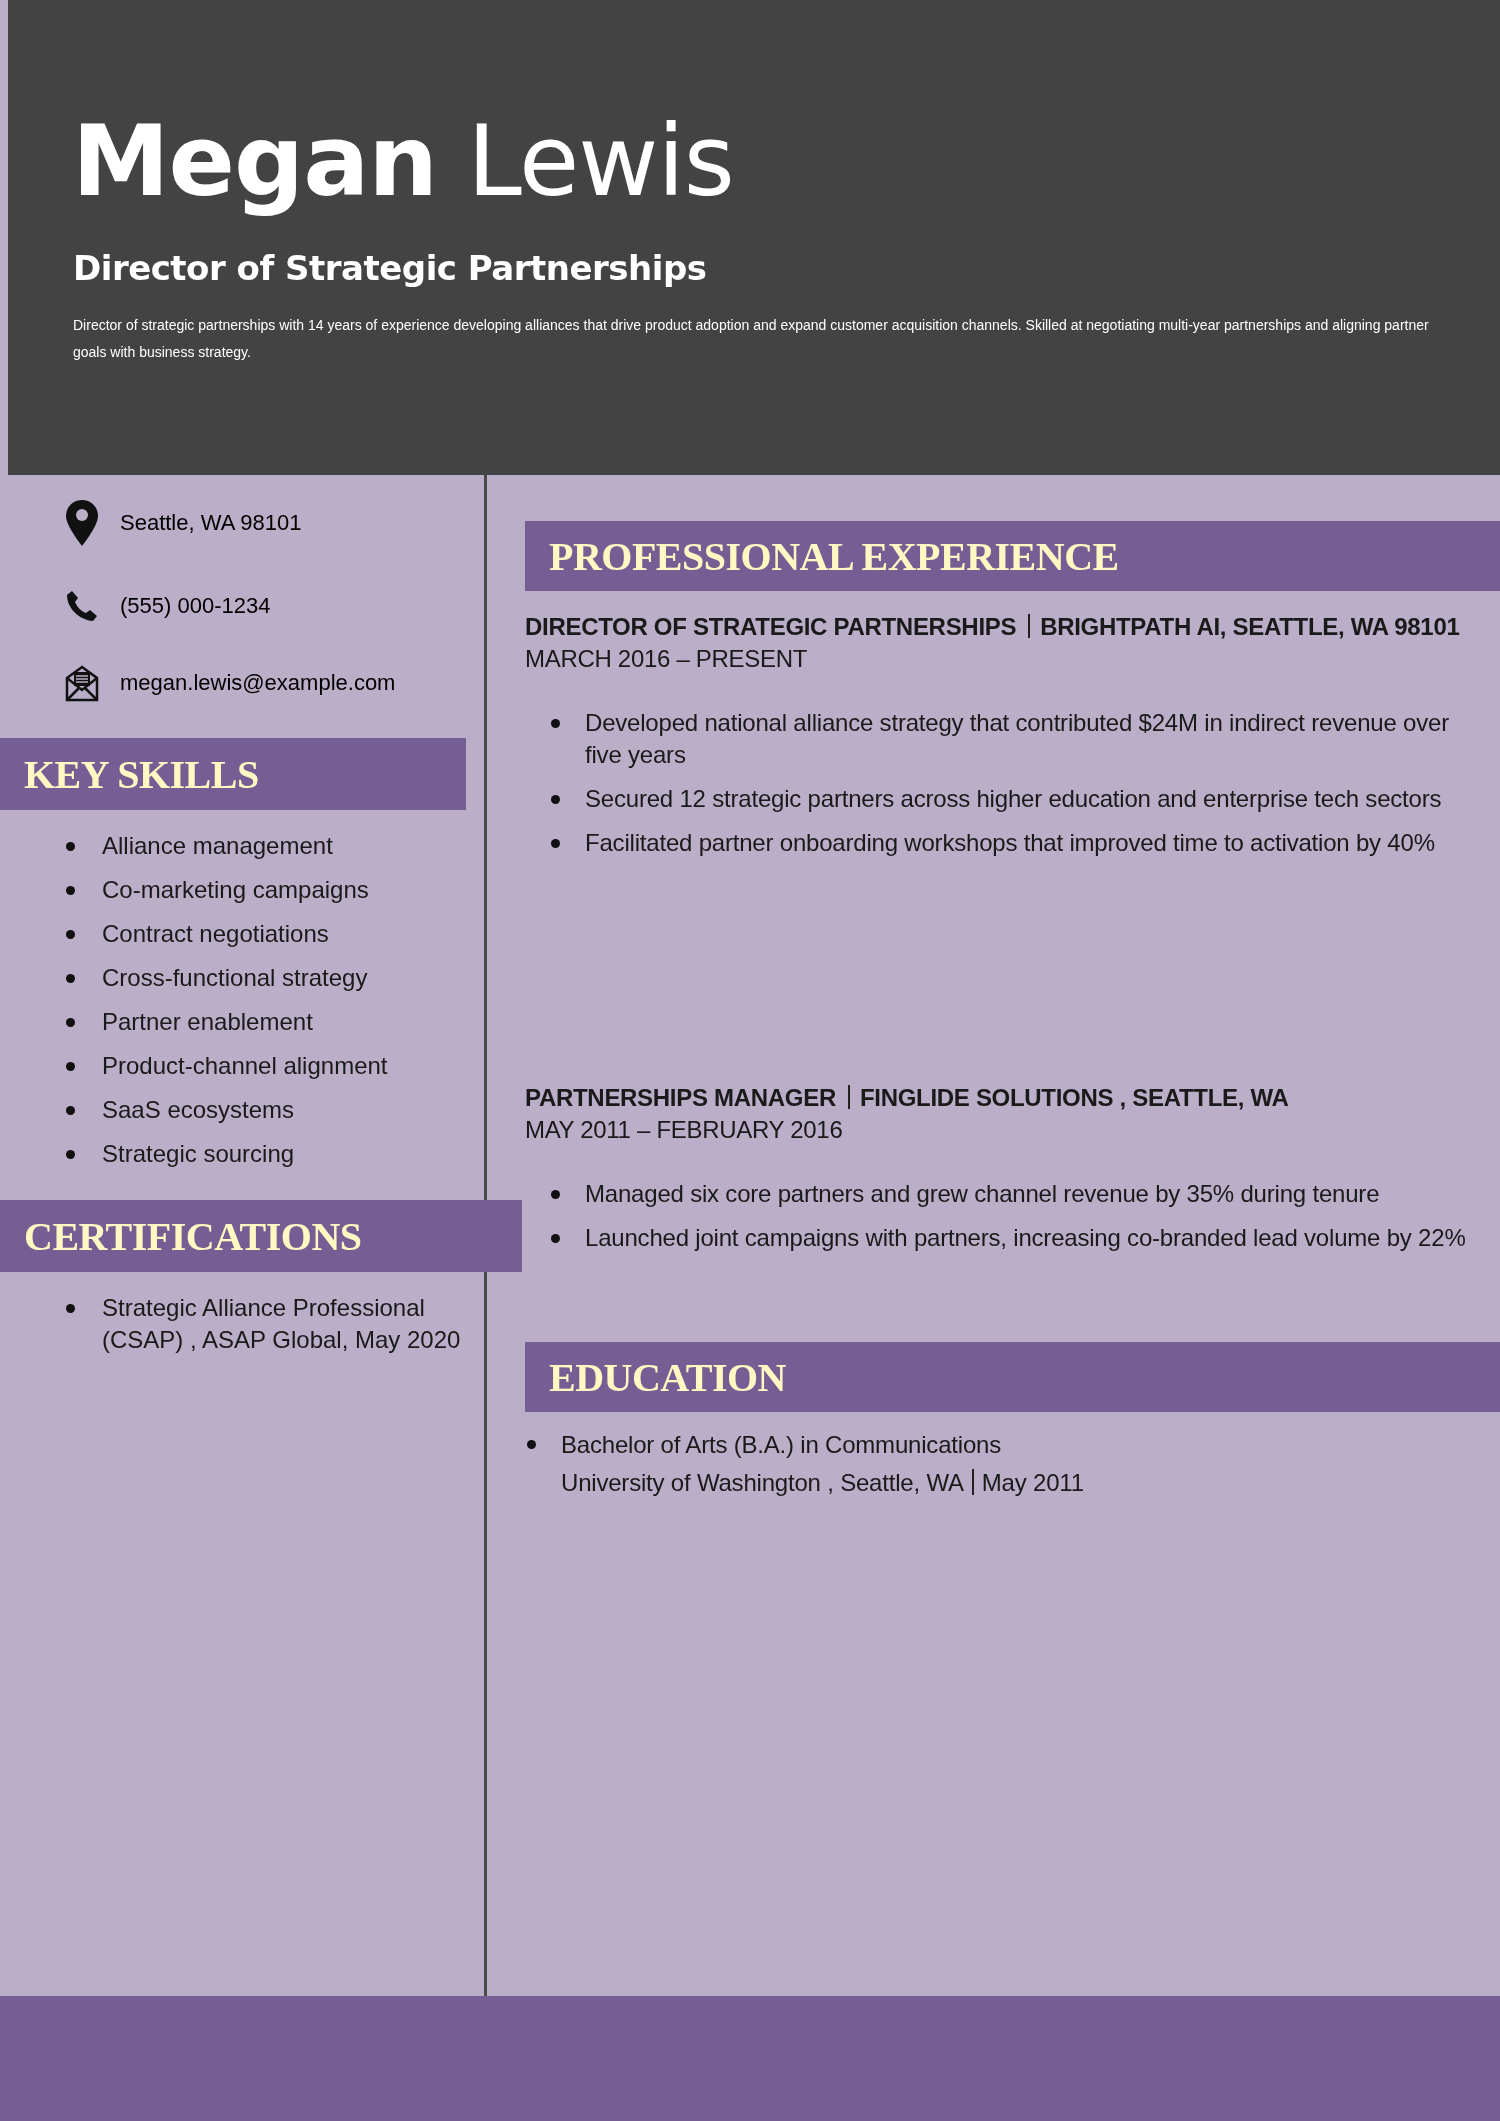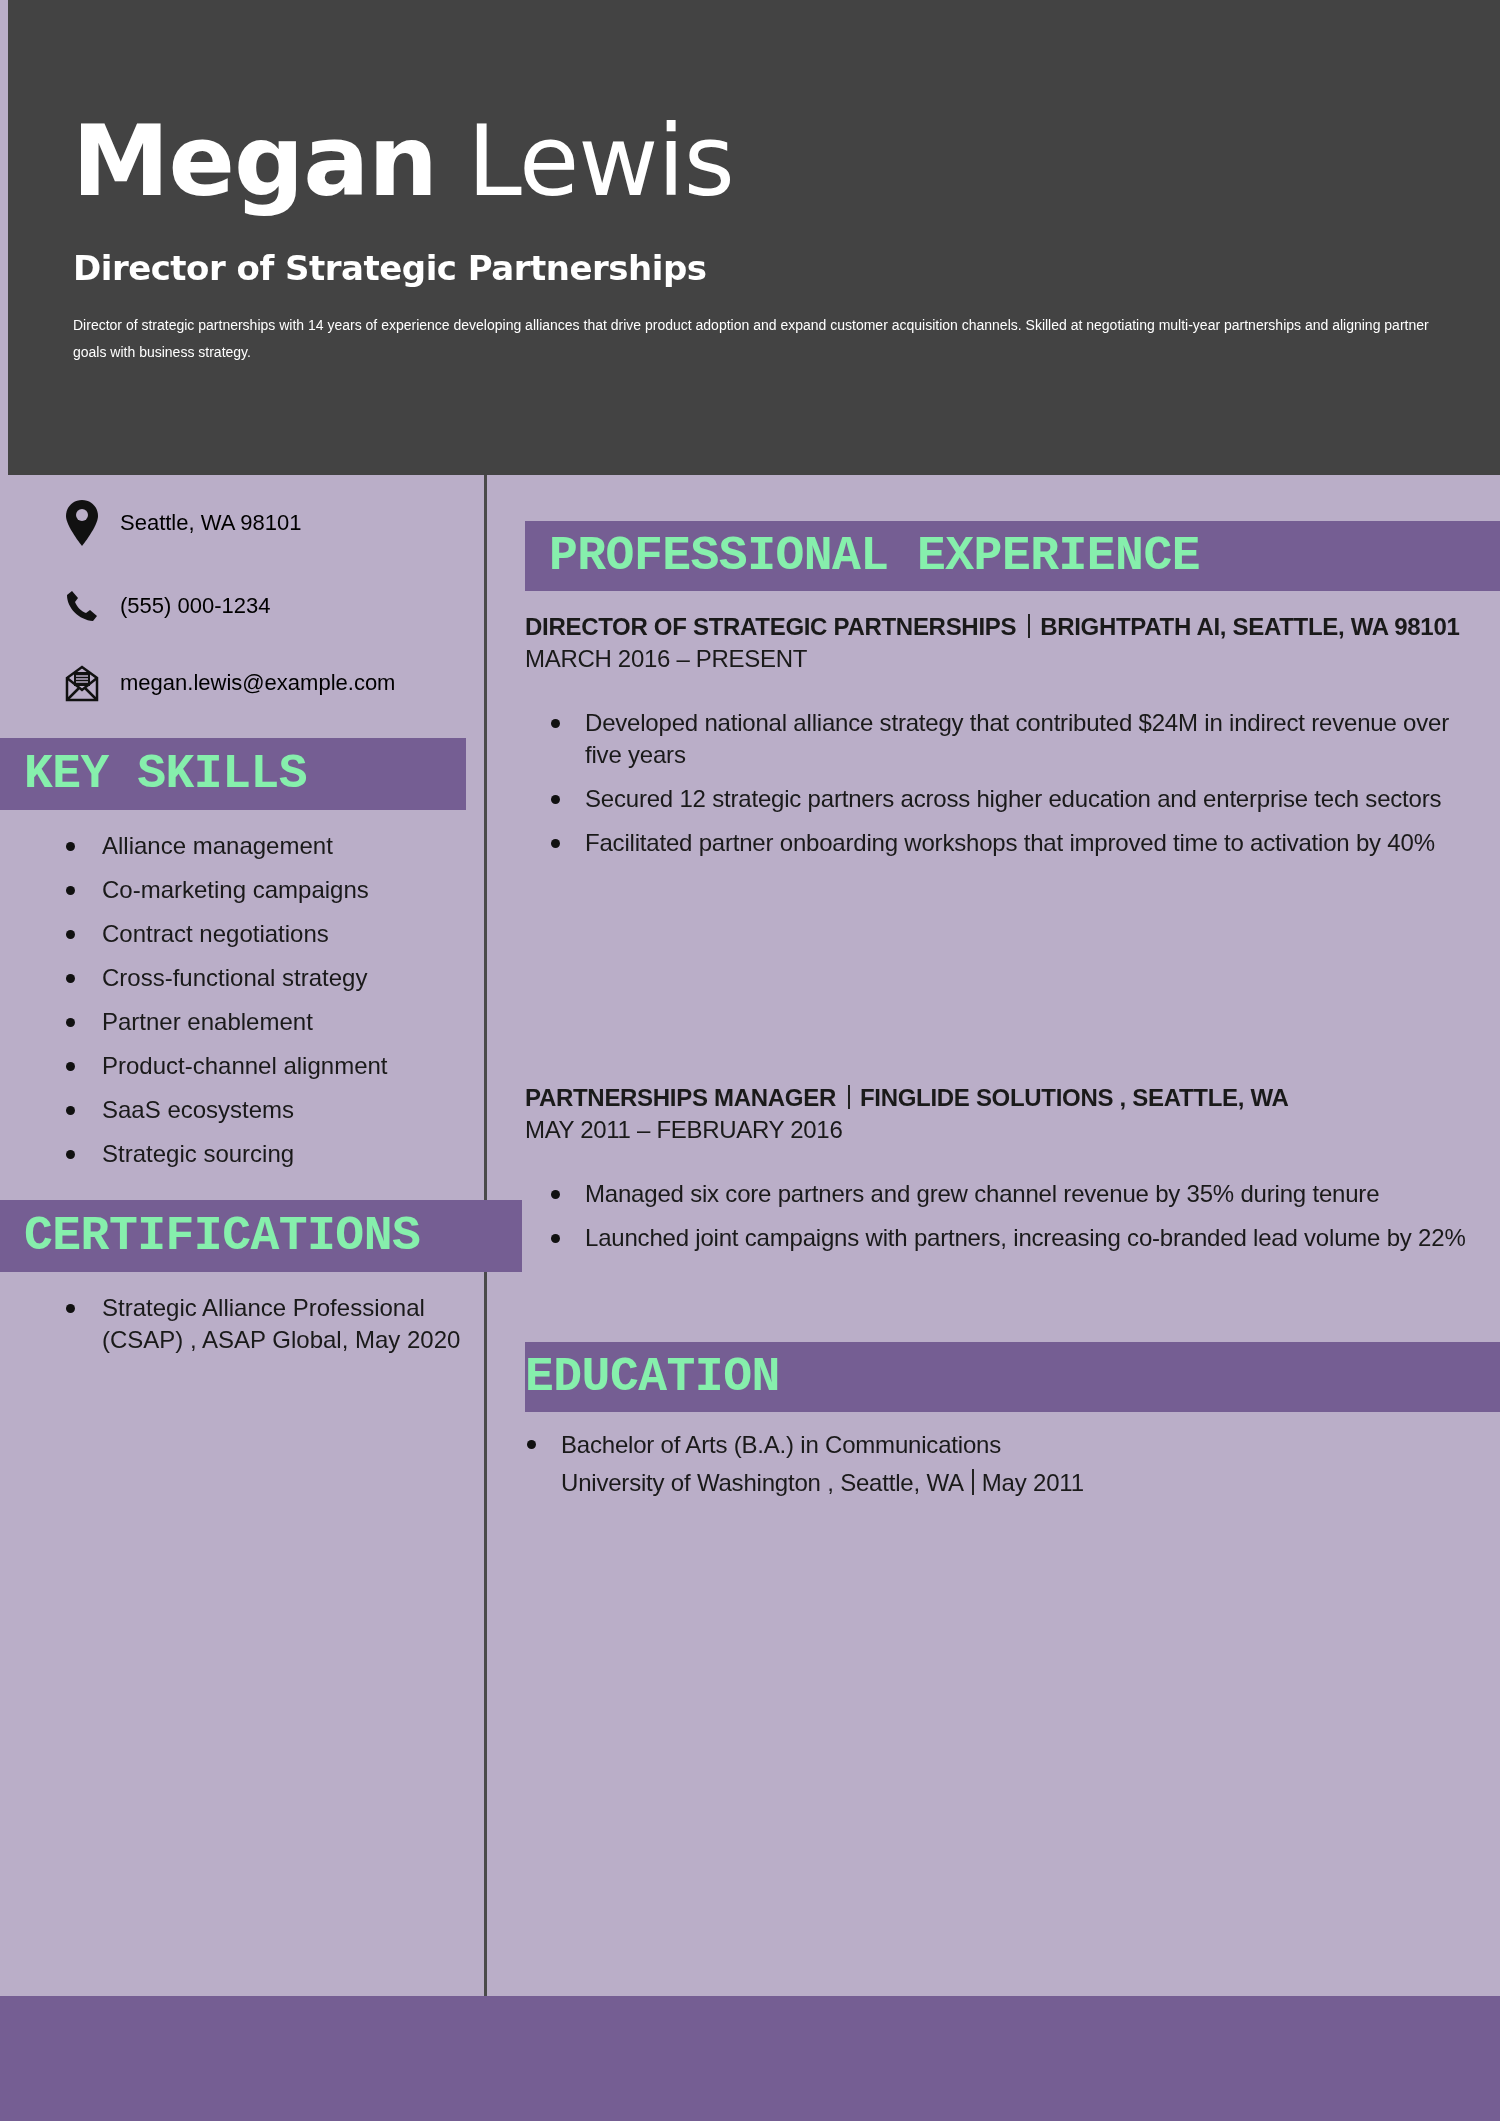--- a/index.html
+++ b/index.html
@@ -7,21 +7,21 @@
   .header { position:absolute; left:8px; top:0; width:1500px; height:475px; background:#434343; color:#fff; }
   .name { position:absolute; left:64px; top:112px; font-family:"DejaVu Sans", sans-serif; font-size:98px; line-height:1; letter-spacing:-1px; }
   .name .first { font-weight:bold; }
   .name .last { font-weight:normal; }
   .title { position:absolute; left:65px; top:248px; font-family:"DejaVu Sans", sans-serif; font-weight:bold; font-size:34px; letter-spacing:-0.5px; }
   .summary { position:absolute; left:65px; top:312px; width:1380px; font-size:14px; line-height:27px; }
   .divider { position:absolute; left:484px; top:475px; width:3px; height:1646px; background:#4a4a4a; }
   .footer { position:absolute; left:0; top:1996px; width:1500px; height:125px; background:#755e93; }
   .contact { position:absolute; left:64px; display:flex; align-items:center; font-size:22px; color:#000000; }
   .contact .icon { width:36px; height:36px; display:inline-flex; align-items:center; justify-content:center; margin-right:20px; }
-  .sec-head { position:absolute; background:#755e93; color:#86efac; font-family:Liberation Mono, monospace; font-weight:bold; font-size:48px; box-sizing:border-box; display:flex; align-items:center; letter-spacing:-0.5px; }
+  .sec-head { position:absolute; background:#755e93; color:#fef9c3; font-family:Liberation Serif, serif; font-weight:bold; font-size:40px; box-sizing:border-box; display:flex; align-items:center; letter-spacing:-0.5px; }
   .left-list { position:absolute; left:64px; margin:0; padding:0; list-style:none; font-size:24px; }
   .left-list li { position:relative; padding-left:38px; line-height:32px; margin-bottom:12px; }
   .left-list li::before { content:""; position:absolute; left:2px; top:12px; width:9px; height:9px; border-radius:50%; background:#111; }
   .job { position:absolute; left:525px; width:950px; }
   .job-head { font-weight:bold; font-size:24px; line-height:32px; letter-spacing:-0.3px; }
   .job-head .sep { display:inline-block; width:2px; height:24px; background:#222; margin:0 10px 0 12px; vertical-align:-3px; }
   .job-dates { font-size:24px; line-height:32px; letter-spacing:-0.3px; }
   .bullets { list-style:none; margin:32px 0 0 0; padding:0 0 0 60px; font-size:24px; }
   .bullets li { position:relative; line-height:32px; margin-bottom:12px; letter-spacing:-0.2px; }
   .bullets li::before { content:""; position:absolute; left:-34px; top:12px; width:9px; height:9px; border-radius:50%; background:#111; }
@@ -115,19 +115,19 @@
   <div class="job-head">
     <span>PARTNERSHIPS MANAGER</span><span class="sep"></span><span>FINGLIDE SOLUTIONS , SEATTLE, WA</span>
   </div>
   <div class="job-dates">MAY 2011 – FEBRUARY 2016</div>
   <ul class="bullets">
     <li>Managed six core partners and grew channel revenue by 35% during tenure</li>
     <li>Launched joint campaigns with partners, increasing co-branded lead volume by 22%</li>
   </ul>
 </div>
 
-<div class="sec-head" style="left:525px; top:1342px; width:975px; height:70px; ">
+<div class="sec-head" style="left:525px; top:1342px; width:975px; height:70px; padding-left:24px;">
   <span>EDUCATION</span>
 </div>
 <div class="edu">
   <div class="row"><span class="bullet"></span><span>Bachelor of Arts (B.A.) in Communications</span></div>
   <div class="row"><span>University of Washington , Seattle, WA</span><span class="sep"></span><span>May 2011</span></div>
 </div>
 
 </body></html>

